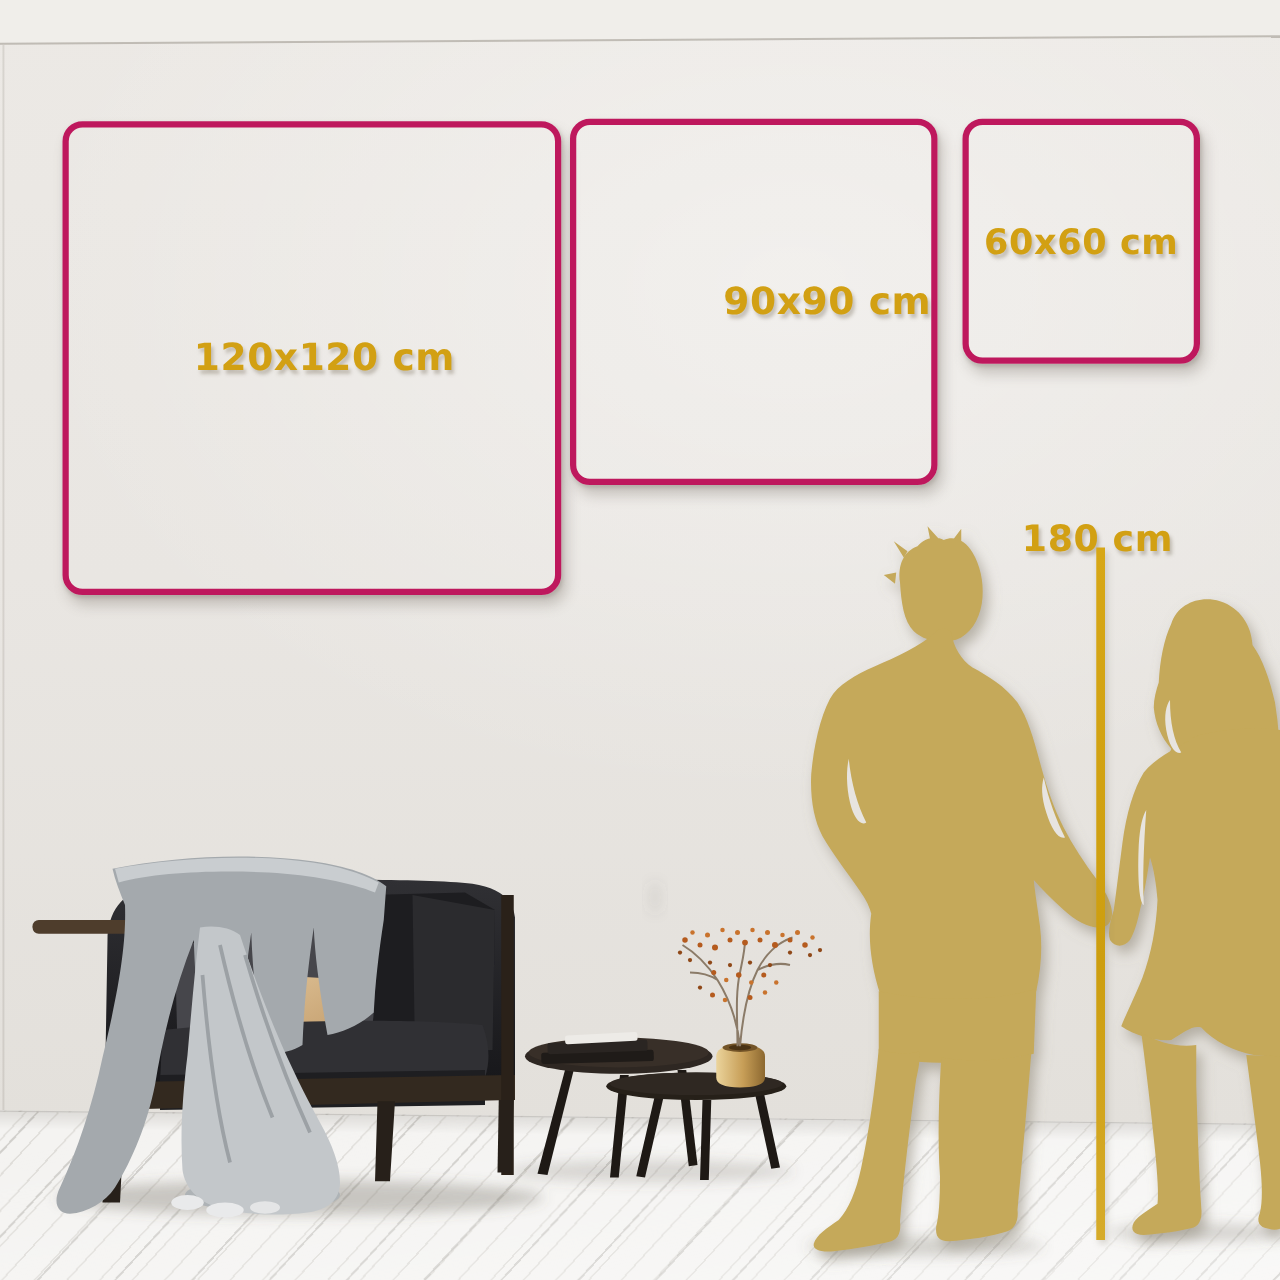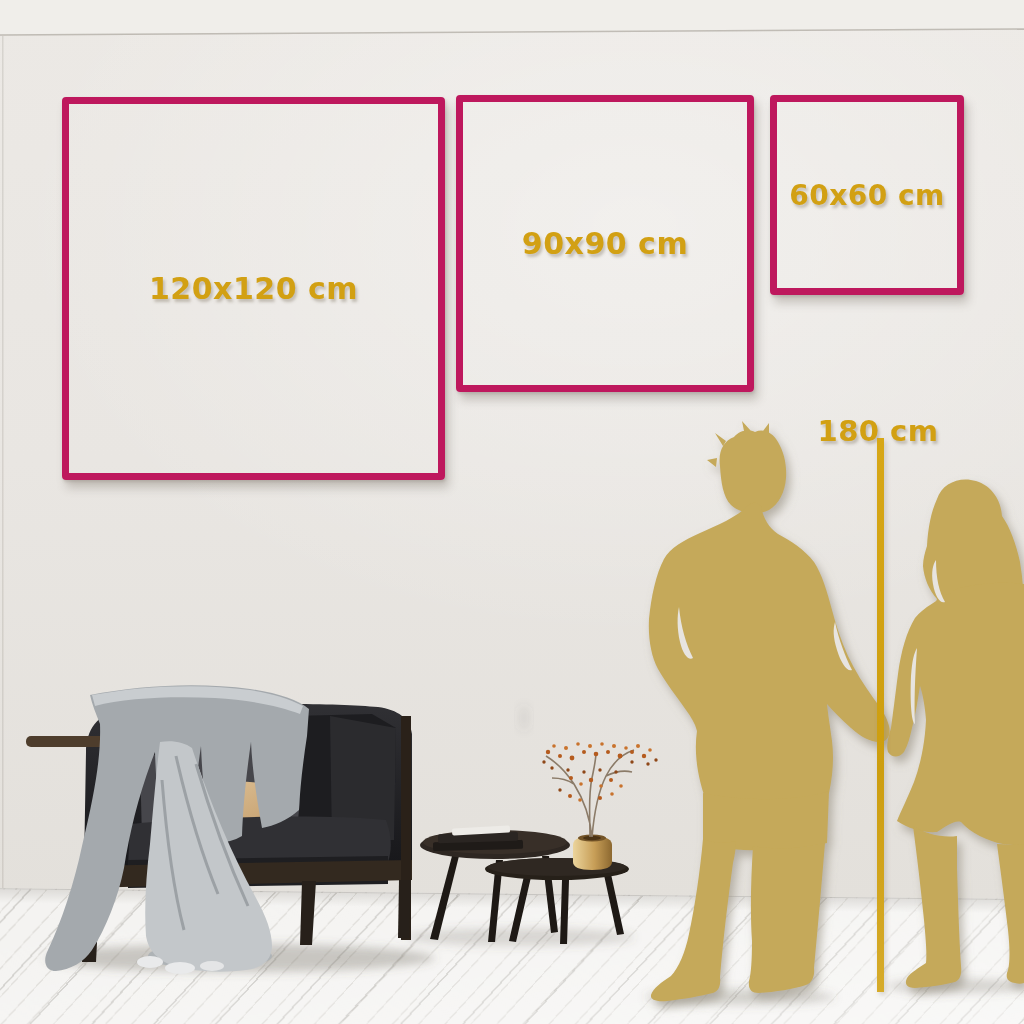--- a/index.html
+++ b/index.html
@@ -22,26 +22,26 @@
     border-top:1px solid rgba(130,125,117,0.40);
     background:
       linear-gradient(180deg, rgba(110,104,94,0.16) 0px, rgba(110,104,94,0) 14px),
       linear-gradient(170deg, rgba(255,255,255,0) 10%, rgba(255,255,255,0.5) 85%),
       repeating-linear-gradient(132deg, rgba(150,147,140,0.0) 0px, rgba(150,147,140,0.0) 44px, rgba(140,137,130,0.35) 44px, rgba(140,137,130,0.35) 45.5px),
       repeating-linear-gradient(132deg, #F4F3F1 0px, #F4F3F1 18px, #DFDDD9 18px, #DFDDD9 19.2px);
   }
   .scene-svg{position:absolute; inset:0;}
   
   .size-square{
-    position:absolute; border:7px solid #be185d; border-radius:4px;
+    position:absolute; border:5px solid #be185d; border-radius:16px;
     box-shadow:4px 8px 10px rgba(108,101,88,0.30), 1px 2px 3px rgba(108,101,88,0.22);
     display:flex; align-items:center; justify-content:center;
   }
-  .sq120{left:62px; top:97px; width:369px; height:369px;}
-  .sq90 {left:456px; top:95px; width:284px; height:283px;}
+  .sq120{left:50px; top:97px; width:369px; height:369px;padding-left:20px;}
+  .sq90 {left:456px; top:95px; width:284px; height:283px;justify-content:flex-end;}
   .sq60 {left:770px; top:95px; width:180px; height:186px;}
   .size-label{
     color:#D2A013; font-weight:700; letter-spacing:0.5px;
     text-shadow:2px 3px 3px rgba(115,104,82,0.35);
     white-space:nowrap;
   }
   .sq120 .size-label{font-size:30px;}
   .sq90  .size-label{font-size:30px;}
   .sq60  .size-label{font-size:28px;}
   

